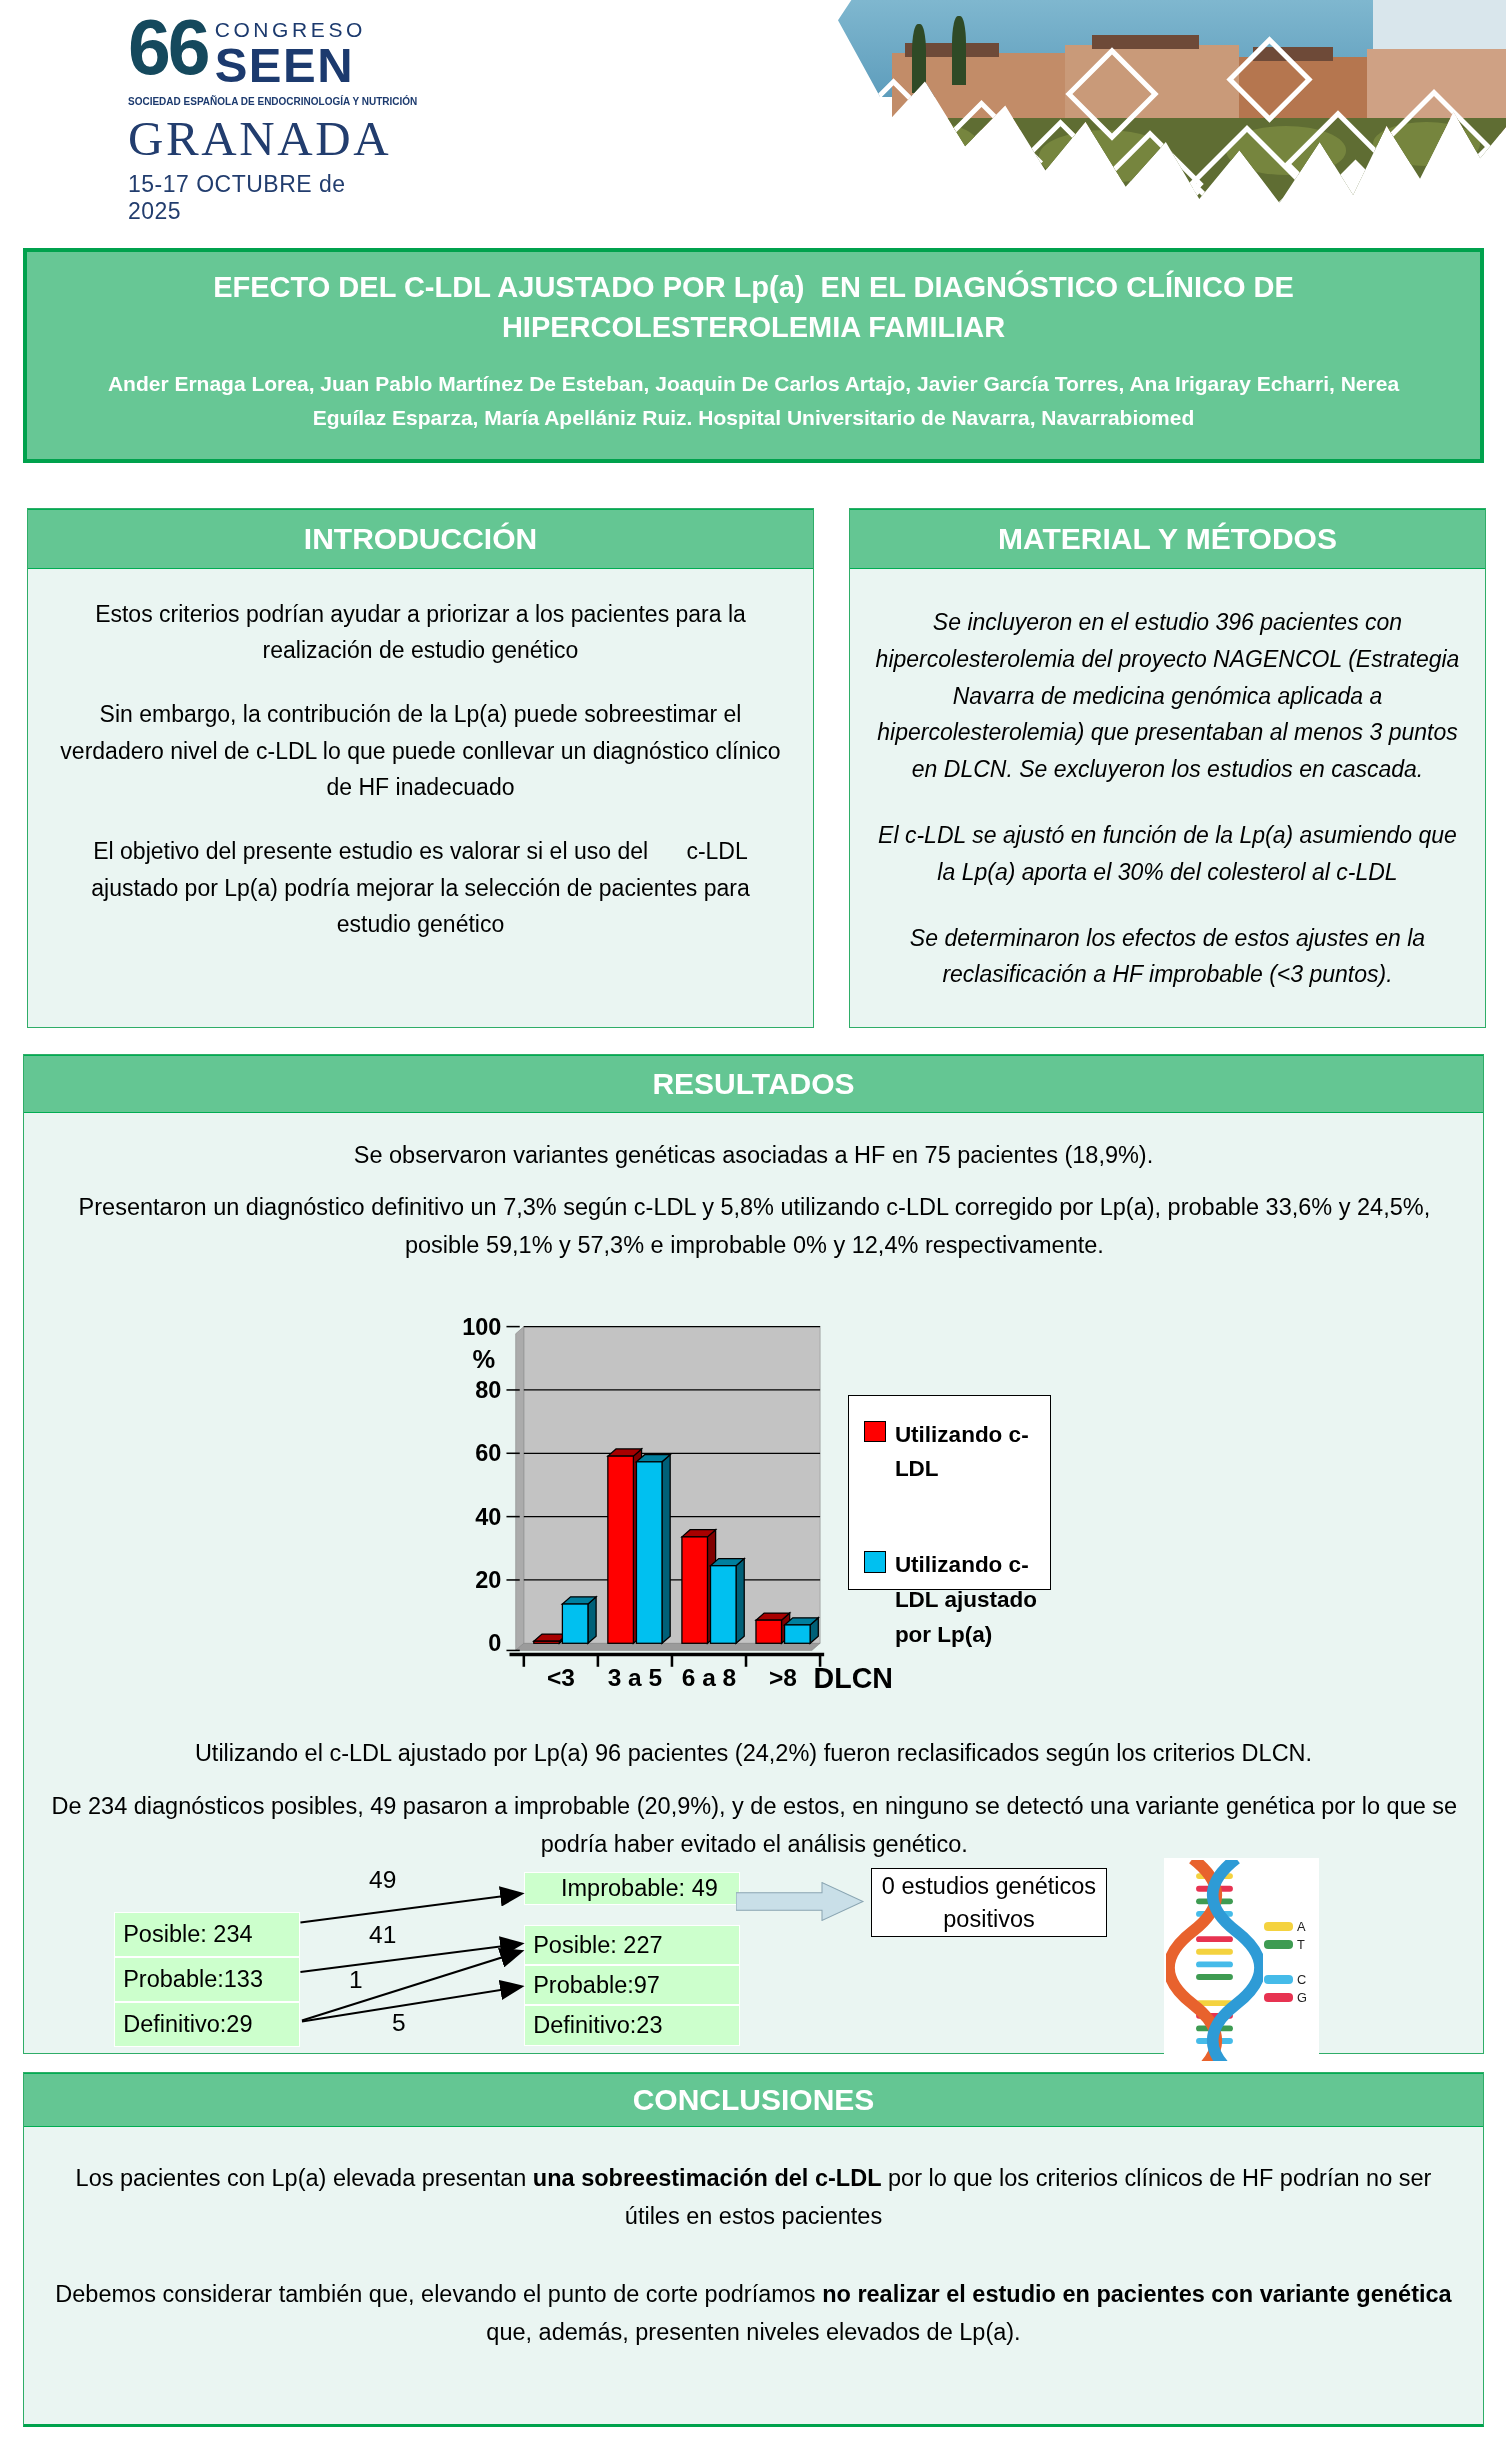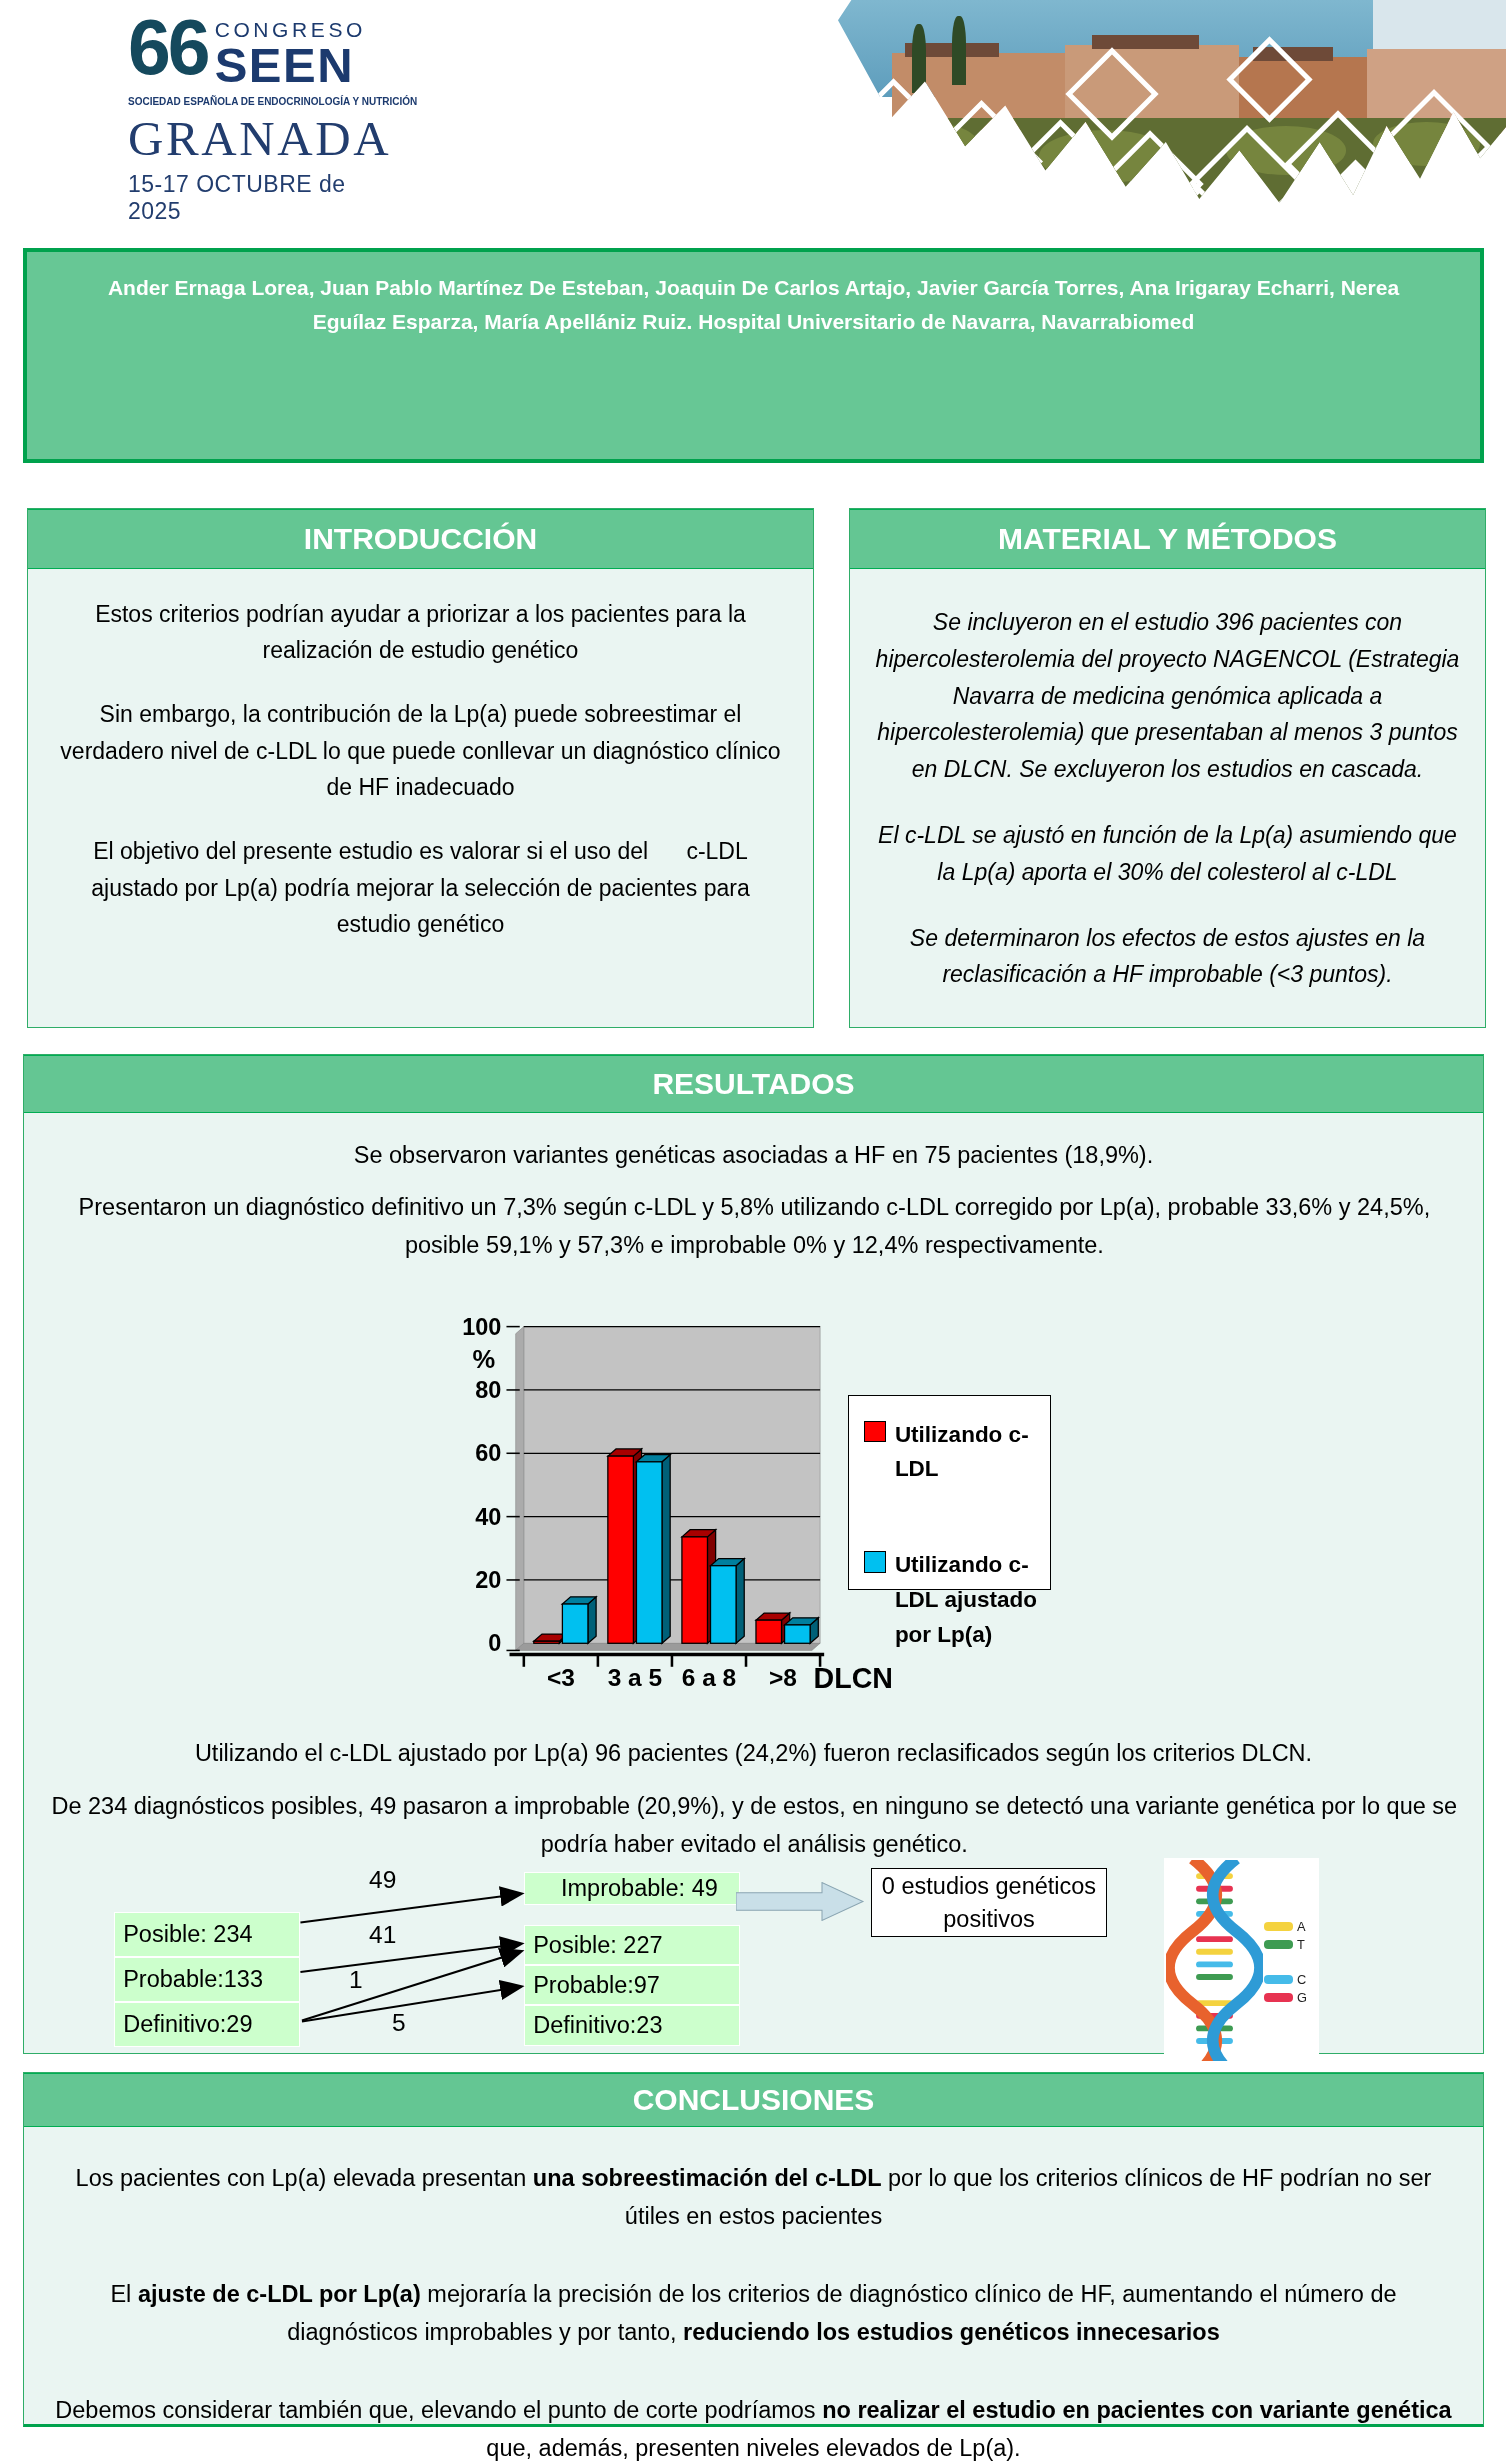--- a/index.html
+++ b/index.html
@@ -133,20 +133,21 @@
     <div class="dia" style="left:69%;top:62%;width:66px;height:66px;"></div>
     <div class="dia" style="left:83%;top:52%;width:72px;height:72px;"></div>
     <div class="dia" style="left:36%;top:30%;width:56px;height:56px;"></div>
     <div class="dia" style="left:60%;top:24%;width:51px;height:51px;"></div>
     <div class="dia fill" style="left:23%;top:84%;width:31px;height:31px;"></div>
     <div class="dia fill" style="left:49%;top:88%;width:28px;height:28px;"></div>
     <div class="dia fill" style="left:75%;top:82%;width:31px;height:31px;"></div>
   </div>
 
   <div class="title-box">
+    <div class="title">EFECTO DEL C-LDL AJUSTADO POR Lp(a)&nbsp; EN EL DIAGNÓSTICO CLÍNICO DE HIPERCOLESTEROLEMIA FAMILIAR</div>
     <div class="authors">Ander Ernaga Lorea, Juan Pablo Martínez De Esteban, Joaquin De Carlos Artajo, Javier García Torres, Ana Irigaray Echarri, Nerea Eguílaz Esparza, María Apellániz Ruiz. Hospital Universitario de Navarra, Navarrabiomed</div>
   </div>
 
   <div class="panel intro-panel">
     <div class="band">INTRODUCCIÓN</div>
     <div class="content">
       <p>Estos criterios podrían ayudar a priorizar a los pacientes para la realización de estudio genético</p>
       <p>Sin embargo, la contribución de la Lp(a) puede sobreestimar el verdadero nivel de c-LDL lo que puede conllevar un diagnóstico clínico de HF inadecuado</p>
       <p>El objetivo del presente estudio es valorar si el uso del&nbsp;&nbsp;&nbsp;&nbsp;&nbsp; c-LDL ajustado por Lp(a) podría mejorar la selección de pacientes para estudio genético</p>
     </div>
@@ -311,19 +312,18 @@
           <span class="dna-base">G</span>
         </div>
       </div>
     </div>
   </div>
 
   <div class="panel conclusions-panel">
     <div class="band">CONCLUSIONES</div>
     <div class="content">
       <p><span>Los pacientes con Lp(a) elevada presentan </span><b>una sobreestimación del c-LDL</b><span> por lo que los criterios clínicos de HF podrían no ser útiles en estos pacientes</span></p>
-      <p><span>El </span><b>ajuste de c-LDL por Lp(a)</b><span> mejoraría la precisión de los criterios de diagnóstico clínico de HF, aumentando el número de diagnósticos improbables y por tanto, </span><b>reduciendo los estudios genéticos innecesarios</b></p>
       <p><span>Debemos considerar también que, elevando el punto de corte podríamos </span><b>no realizar el estudio en pacientes con variante genética</b><span> que, además, presenten niveles elevados de Lp(a).</span></p>
     </div>
   </div>
 
 </div>
 
 
 </body></html>

